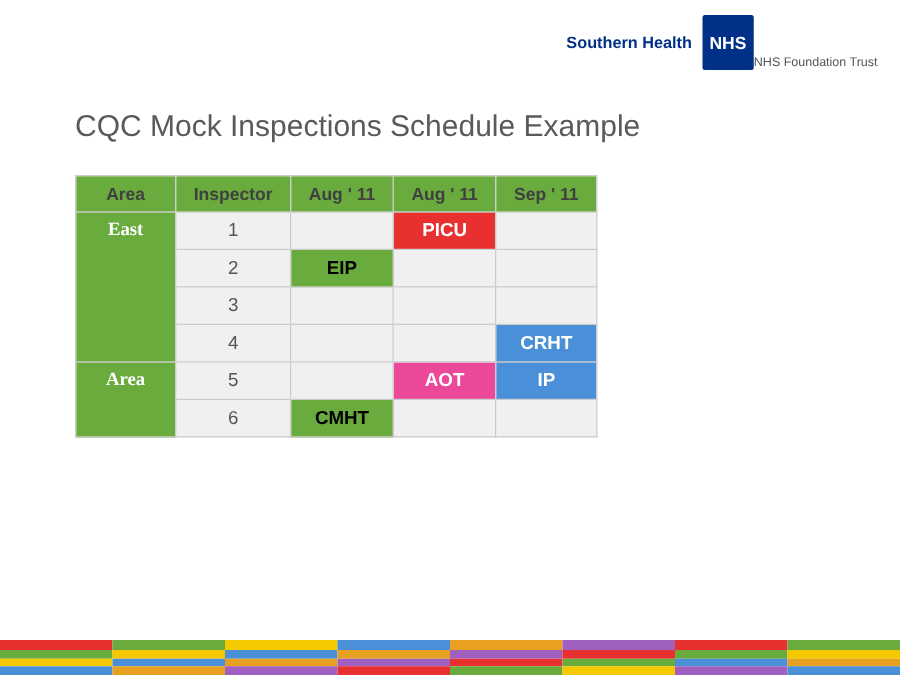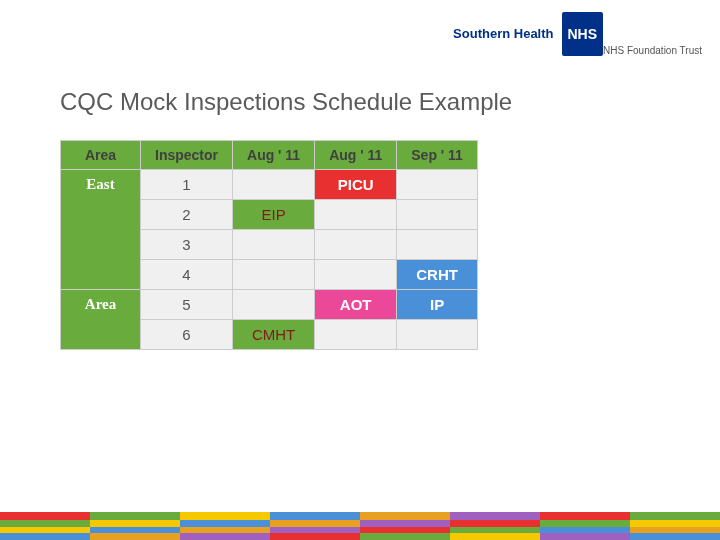--- a/index.html
+++ b/index.html
@@ -110,22 +110,22 @@
     
     td.data-cell {
       background: #f0f0f0;
       color: #555;
       margin-left: 12px;
     }
 
     
     td.cell-green {
       background: #6aab3e;
-      color: #7f1d1d;
-      font-weight: normal;
+      color: #000000;
+      font-weight: bold;
     }
 
     td.cell-red {
       background: #e83030;
       color: white;
       font-weight: bold;
     }
 
     td.cell-blue {
       background: #4a90d9;

